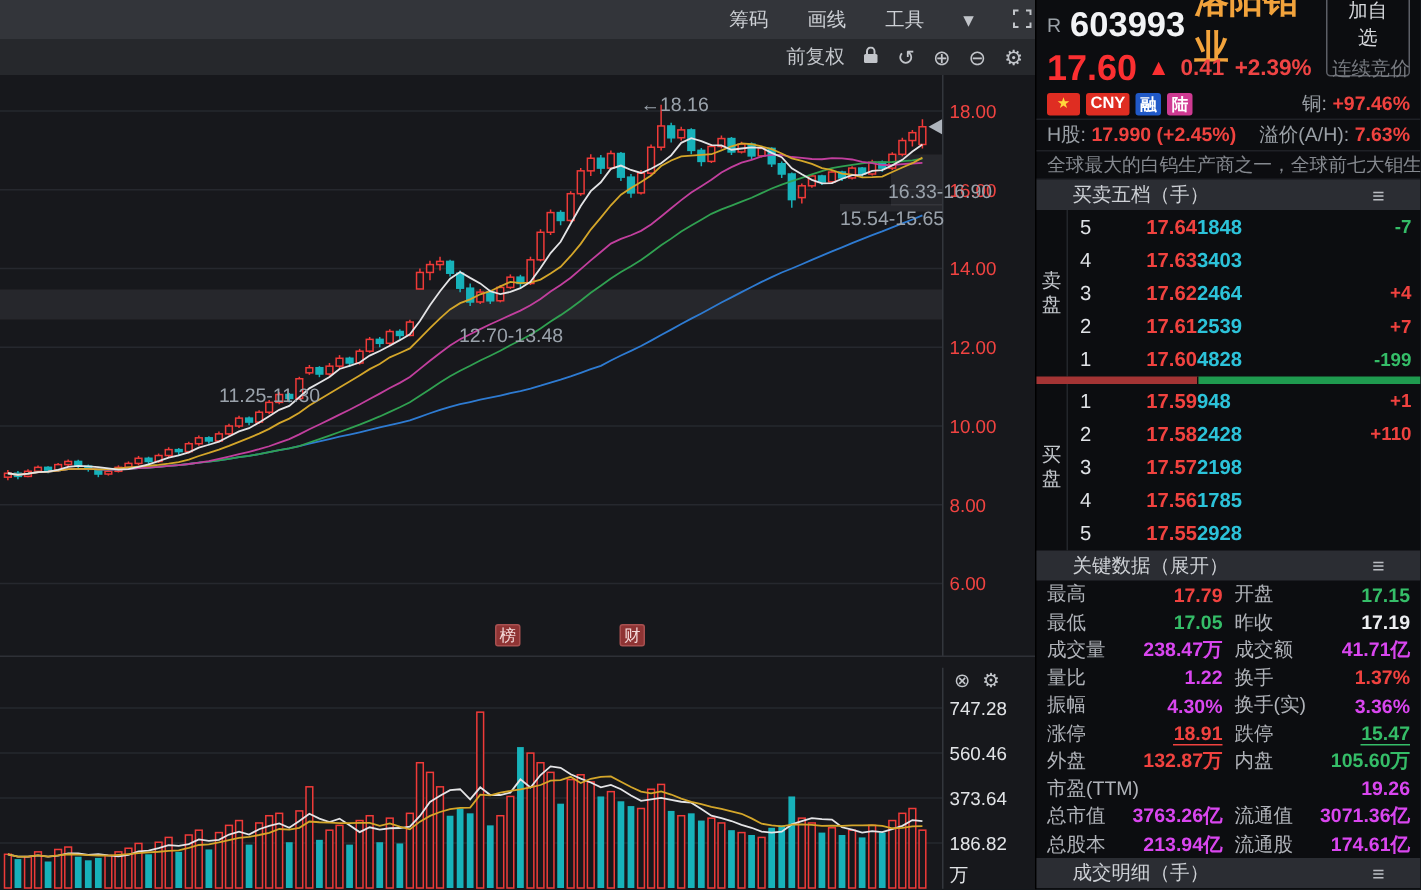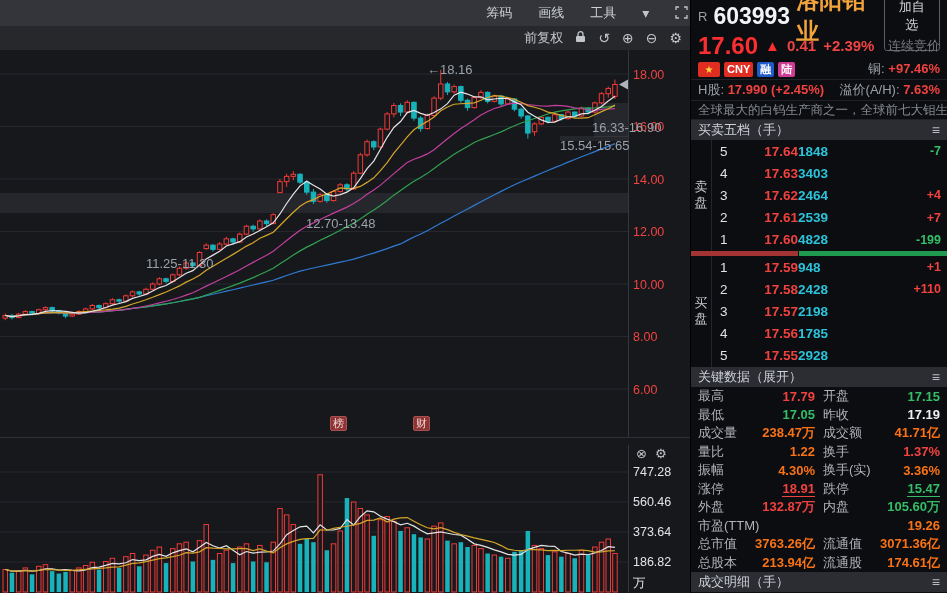--- a/index.html
+++ b/index.html
@@ -49,21 +49,21 @@
   .b-cny { background:#df2d22; }
   .b-rong { background:#2059c8; }
   .b-lu  { background:#cf3a92; }
   #rel { margin-left:auto; font-size:13px; }
   #rel .v { color:#f0423f; font-weight:bold; }
   #rp-hk { height:21px; font-size:13px; border-bottom:1px solid #1f2126; justify-content:space-between; }
   #rp-hk .v { color:#f0423f; font-weight:bold; }
   #rp-desc { height:19px; font-size:12.5px; color:#85898f; white-space:nowrap; overflow:hidden; border-bottom:1px solid #1f2126; }
 
   .sec-header { height:20px; background:#2b2d33; color:#ced1d6; font-size:13px;
-                display:flex; align-items:center; justify-content:space-between; padding:0 7px; }
+                display:flex; align-items:center; justify-content:space-between; padding:0 24px; }
   .menu-ico { font-size:14px; color:#b9bcc2; }
   .ob-side-label { width:21px; display:flex; flex-direction:column; align-items:center;
                    justify-content:center; color:#c3c7cc; font-size:13px; line-height:1.25;
                    border-right:1px solid #23262b; }
   .ob-rows { flex:1; }
   .ob-row { height:22.2px; display:flex; align-items:center; padding:0 6px 0 8px; font-size:13.5px; }
   .ob-lv { width:16px; color:#dfe2e6; }
   .ob-p  { width:62px; text-align:right; color:#f0423f; font-weight:bold; }
   .ob-v  { flex:1; color:#2cc2d9; font-weight:bold; }
   .ob-d  { width:50px; text-align:right; font-size:12.5px; font-weight:bold; }
@@ -71,21 +71,21 @@
   #depth-red { background:#a43434; border-right:1px solid #0c0d10; }
   #depth-green { background:#1f9a4f; flex:1; }
 
   
   .kd-row { height:18.5px; display:flex; align-items:center; padding:0 7px; font-size:13px; }
   .kd-cell { flex:1; display:flex; align-items:center; }
   .kd-cell .l { color:#b0b3b9; }
   .kd-cell .v { margin-left:auto; font-weight:bold; }
   .kd-cell.c1 { padding-right:8px; }
   .c-red   { color:#f0423f; } .c-green { color:#35bd68; }
-  .c-cyan  { color:#f97316; } .c-white { color:#eceef1; }
+  .c-cyan  { color:#d946ef; } .c-white { color:#eceef1; }
   .u-line  { border-bottom:1px solid currentColor; }
 </style>
 </head>
 <body>
 
 <div id="stage">
 
   <div id="chart-region" class="abs">
 
     <div id="toolbar1" class="abs">

